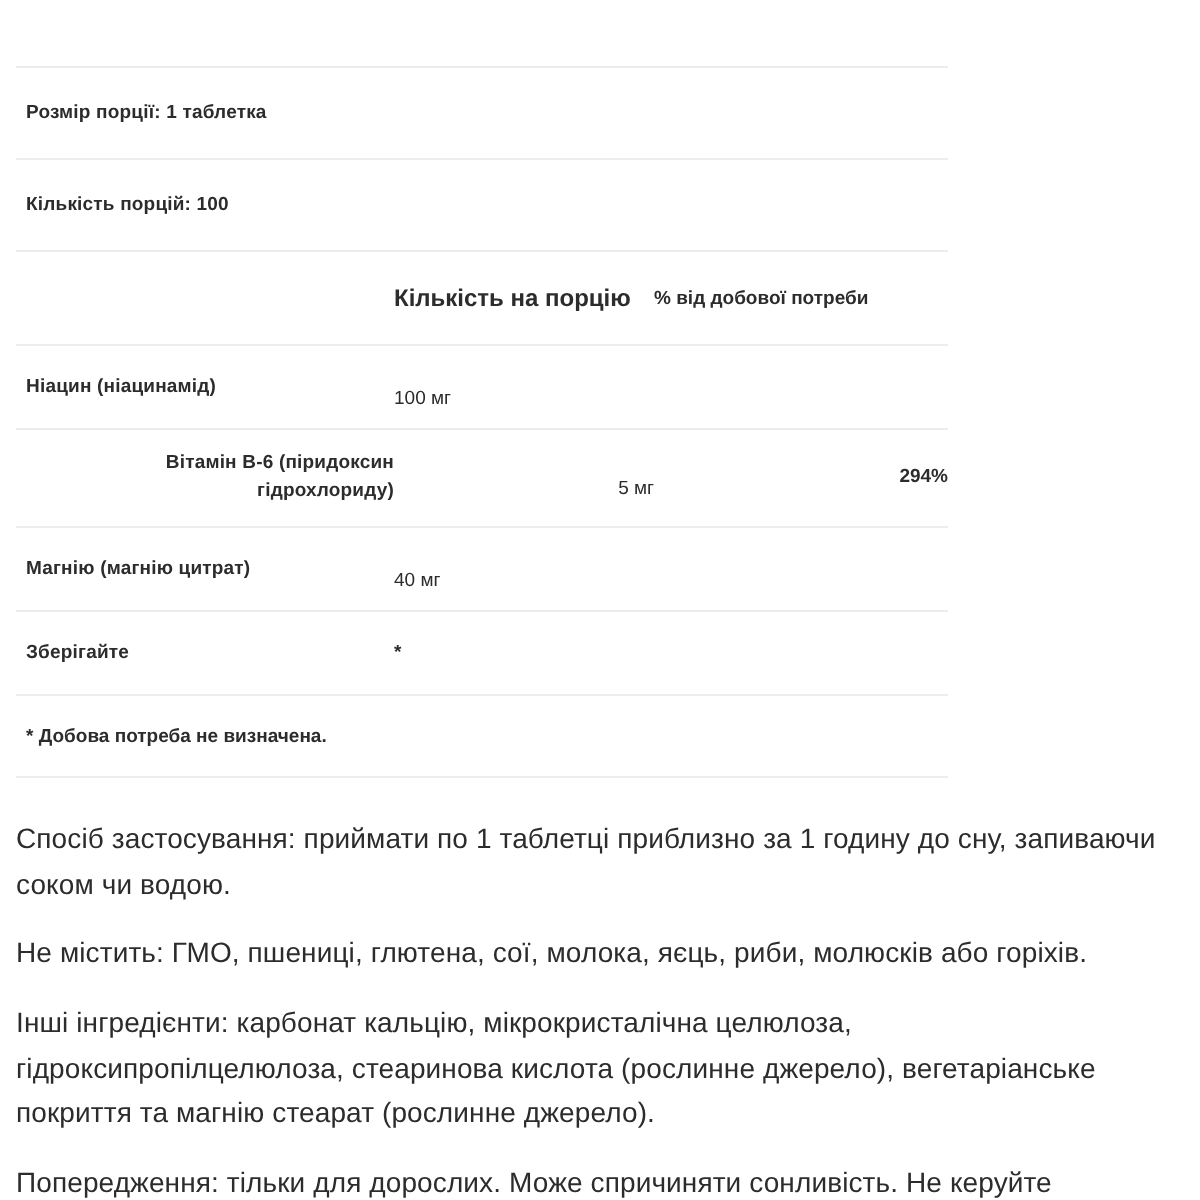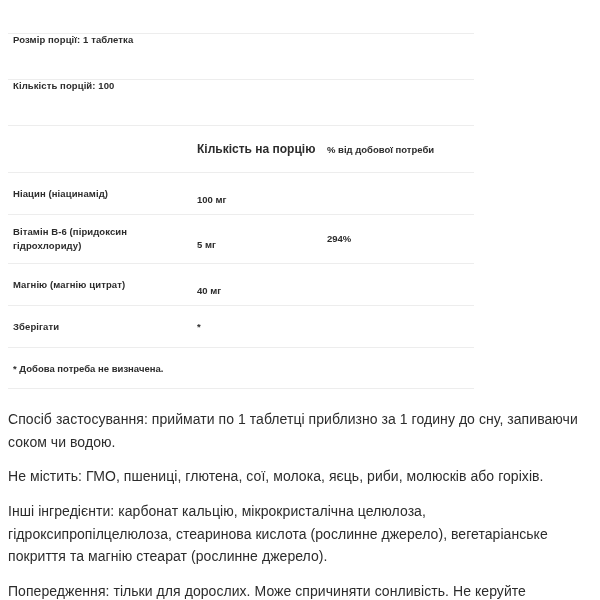--- a/index.html
+++ b/index.html
@@ -42,53 +42,55 @@
   .fact-row {
     display: flex;
     align-items: center;
     min-height: 41px;
     box-sizing: border-box;
     padding: 4px 0 4px 0;
   }
 
   .fact-row.tall {
     min-height: 48px;
+    text-align: right;
   }
 
   .fact-row .c1 {
     width: 189px;
     padding-left: 5px;
     box-sizing: border-box;
     font-size: 9.5px;
     font-weight: 700;
     line-height: 1.45;
     letter-spacing: 0.01em;
     color: #2c2c2c;
   }
   .fact-row .c2 {
     width: 130px;
     box-sizing: border-box;
     font-size: 9.5px;
-    font-weight: 700;
+    font-weight: 400;
     line-height: 1.45;
     color: #2c2c2c;
     margin-top: 12px;
   }
   .fact-row .c3 {
     flex: 1 1 auto;
     box-sizing: border-box;
     font-size: 9.5px;
     font-weight: 700;
     line-height: 1.45;
     color: #2c2c2c;
   }
 
   
   .meta-row {
     display: flex;
+    align-items: center;
     height: 45px;
     padding-left: 5px;
     box-sizing: border-box;
     font-size: 9.5px;
     font-weight: 700;
     letter-spacing: 0.01em;
     color: #2c2c2c;
   }
 
   .head-row {
@@ -187,21 +189,21 @@
     <div class="rule"></div>
 
     <div class="fact-row">
       <div class="c1">Магнію (магнію цитрат)</div>
       <div class="c2">40 мг</div>
     </div>
 
     <div class="rule"></div>
 
     <div class="fact-row">
-      <div class="c1">Зберігати</div>
+      <div class="c1">Зберігайте</div>
       <div class="c3">*</div>
     </div>
 
     <div class="rule"></div>
 
     <div class="footnote-row">
       <span>* Добова потреба не визначена.</span>
     </div>
 
     <div class="rule"></div>

